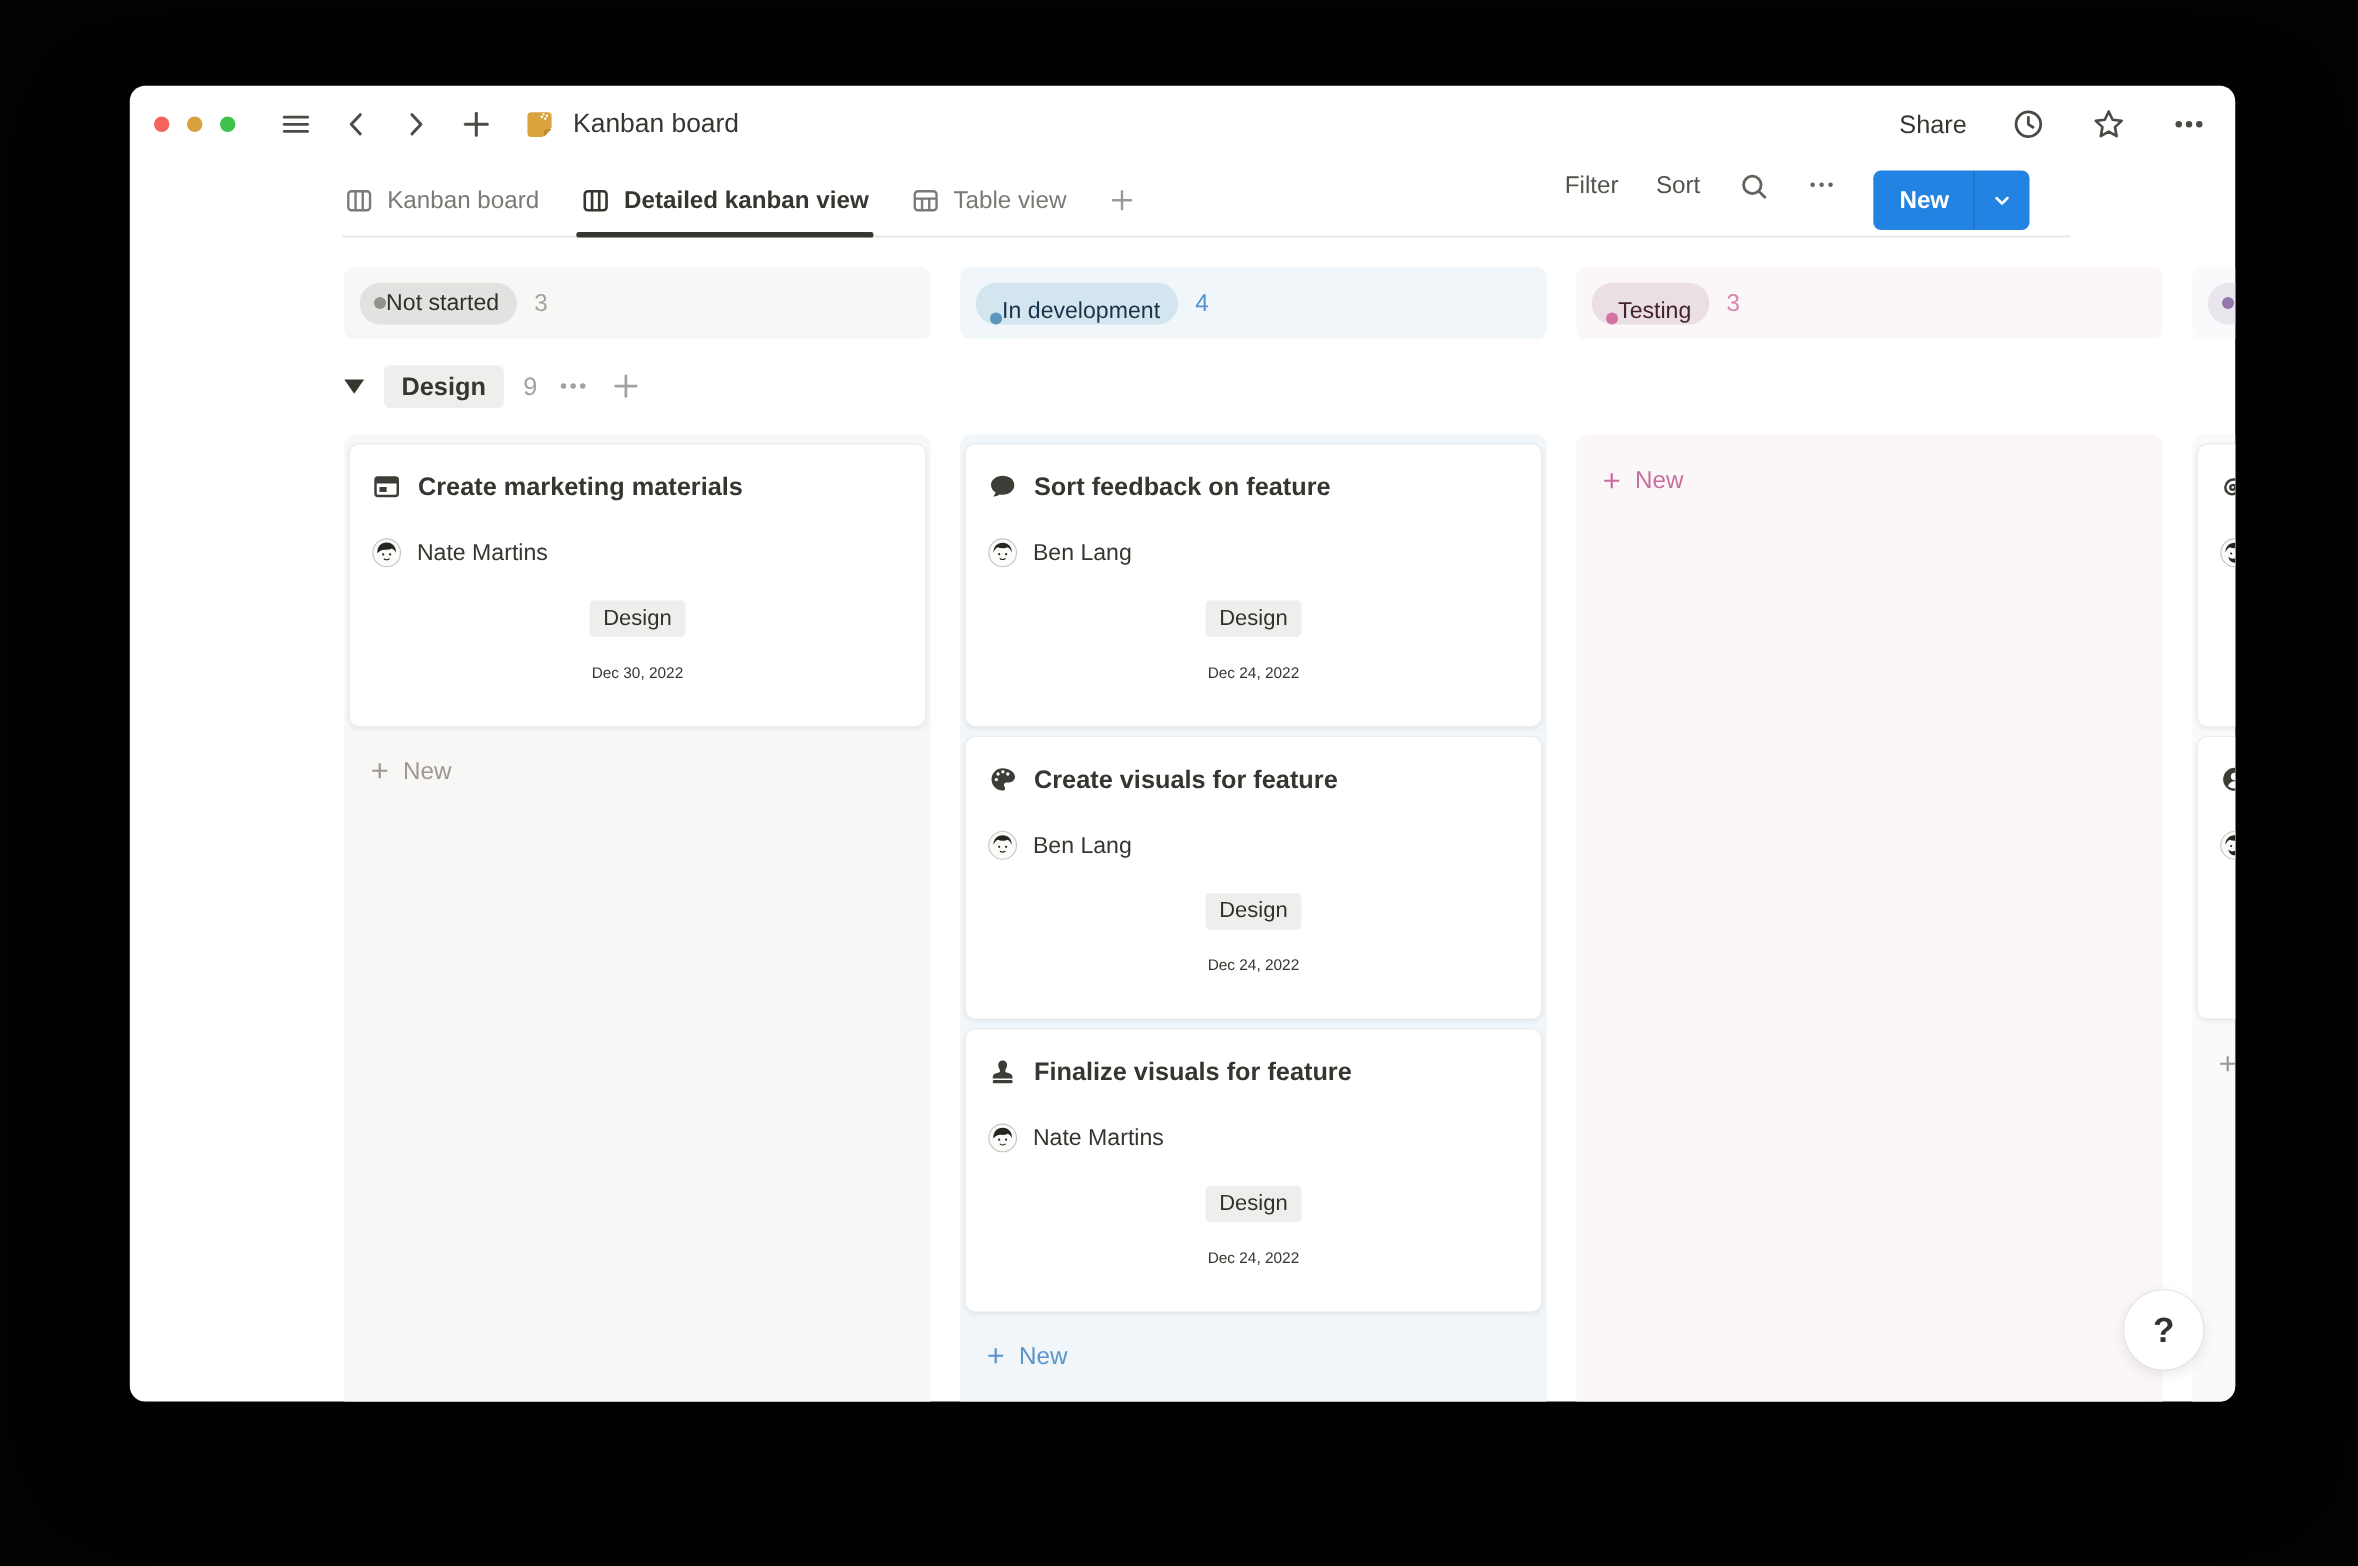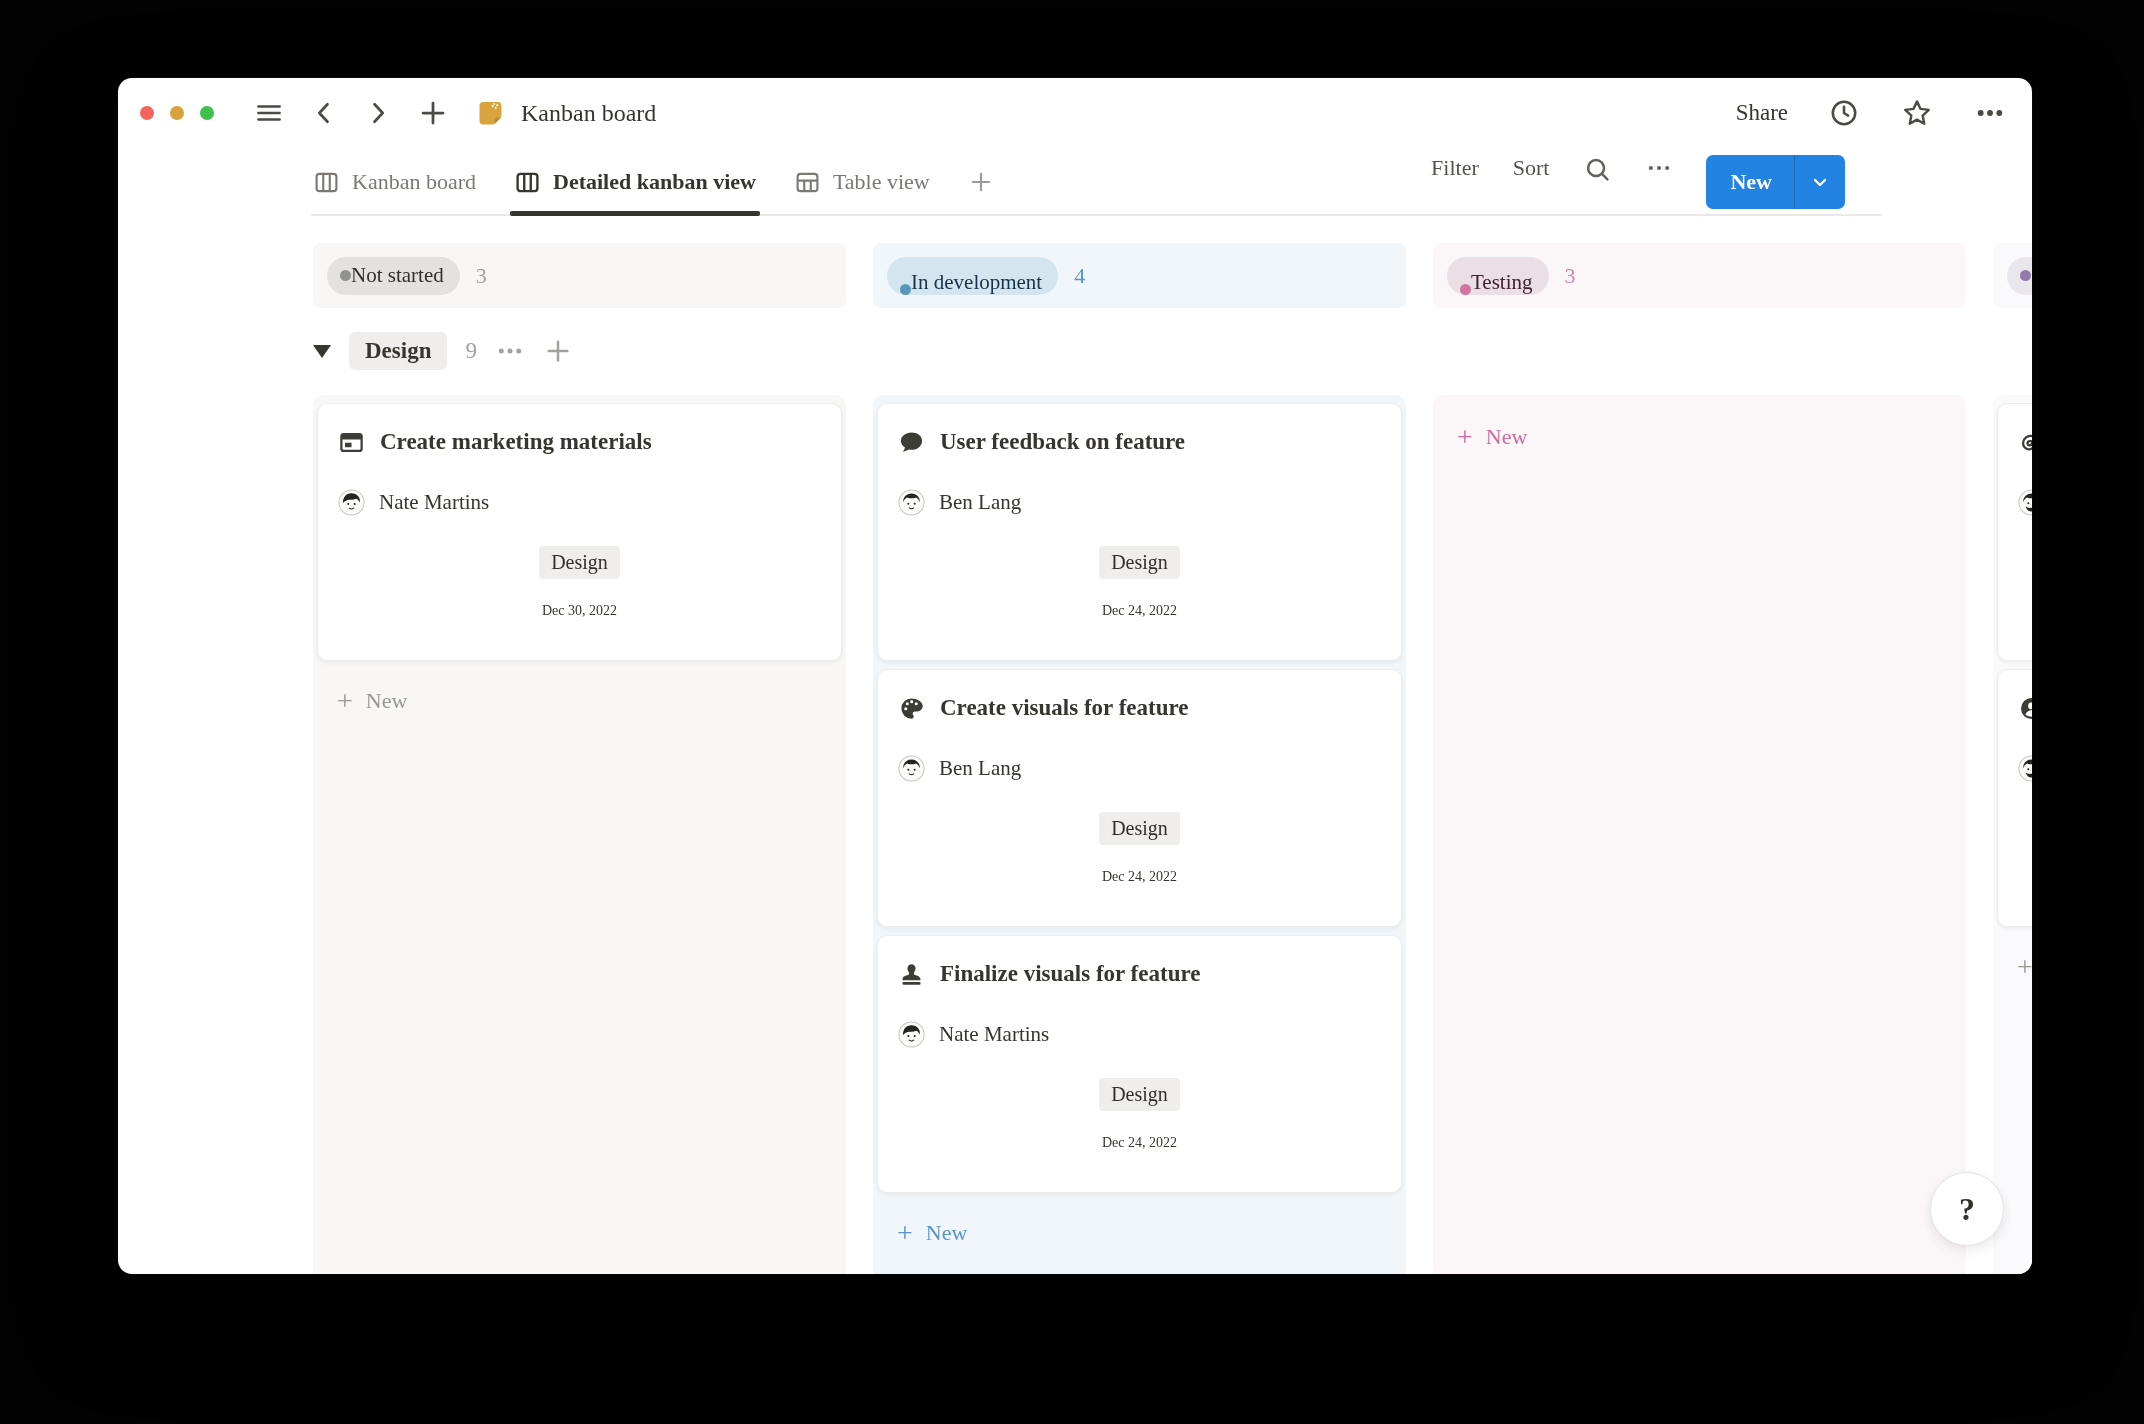--- a/index.html
+++ b/index.html
@@ -1,17 +1,17 @@
 <!DOCTYPE html>
 <html><head>
 <meta charset="utf-8">
 <style>
   html,body{margin:0;padding:0;background:#000;}
   .stage{position:relative;width:2144px;height:1424px;background:#020202;overflow:hidden;
-         font-family:Liberation Serif, serif;color:#37352f;}
+         font-family:Liberation Sans, sans-serif;color:#37352f;}
   .window{position:absolute;left:118px;top:78px;width:1914px;height:1196px;background:#fff;
           border-radius:14px;overflow:hidden;box-shadow:0 40px 90px rgba(0,0,0,.65),0 0 0 1px rgba(255,255,255,.03);}
 
   
   .titlebar{height:70px;display:flex;align-items:center;padding:0 26px 0 22px;}
   .lights{display:flex;gap:16px;margin-right:40px;}
   .light{width:14px;height:14px;border-radius:50%;}
   .light.red{background:#f4645d}.light.yellow{background:#d9a13c}.light.green{background:#3fc24c}
   .nav-ic{display:flex;align-items:center;justify-content:center;color:#4c4a45;margin-right:26px;cursor:pointer;}
   .page-icon{margin-right:14px;display:flex;align-items:center;}
@@ -314,21 +314,21 @@
       </div>
       <div class="col-body">
 
         <div class="card">
           <div class="card-title-row">
             <span class="card-icon">
               <svg width="27" height="27" viewBox="0 0 24 24">
                   <path d="M12 3.2c-5.2 0-9.4 3.3-9.4 7.4 0 2.4 1.4 4.6 3.6 5.9-.2 1.3-.8 2.5-1.9 3.4 1.9.1 3.8-.6 5.2-1.6.8.1 1.6.2 2.5.2 5.2 0 9.4-3.4 9.4-7.9S17.2 3.2 12 3.2z" fill="currentColor"></path>
                 </svg>
             </span>
-            <span class="card-title">User feedback on feature</span>
+            <span class="card-title">Sort feedback on feature</span>
           </div>
           <div class="card-person">
             <span class="avatar">
               <svg width="27" height="27" viewBox="0 0 24 24">
                   <circle cx="12" cy="12" r="11.2" fill="#fcfbf9" stroke="#c8c6c1" stroke-width="0.9"></circle>
                   <path d="M4.6 11.8C4.4 7.3 7.5 3.9 12 3.9s7.6 3.4 7.4 7.9c-.7-2.2-1.9-3.6-3.5-4.3-1 .5-2.3.8-3.9.8s-2.9-.3-3.9-.8c-1.6.7-2.8 2.1-3.5 4.3z" fill="#262420"></path>
                   <circle cx="9.2" cy="13.2" r=".9" fill="#262420"></circle>
                   <circle cx="14.8" cy="13.2" r=".9" fill="#262420"></circle>
                   <path d="M10 16.8c1.3.9 2.7.9 4 0" stroke="#262420" stroke-width=".9" fill="none" stroke-linecap="round"></path>
                 </svg>

